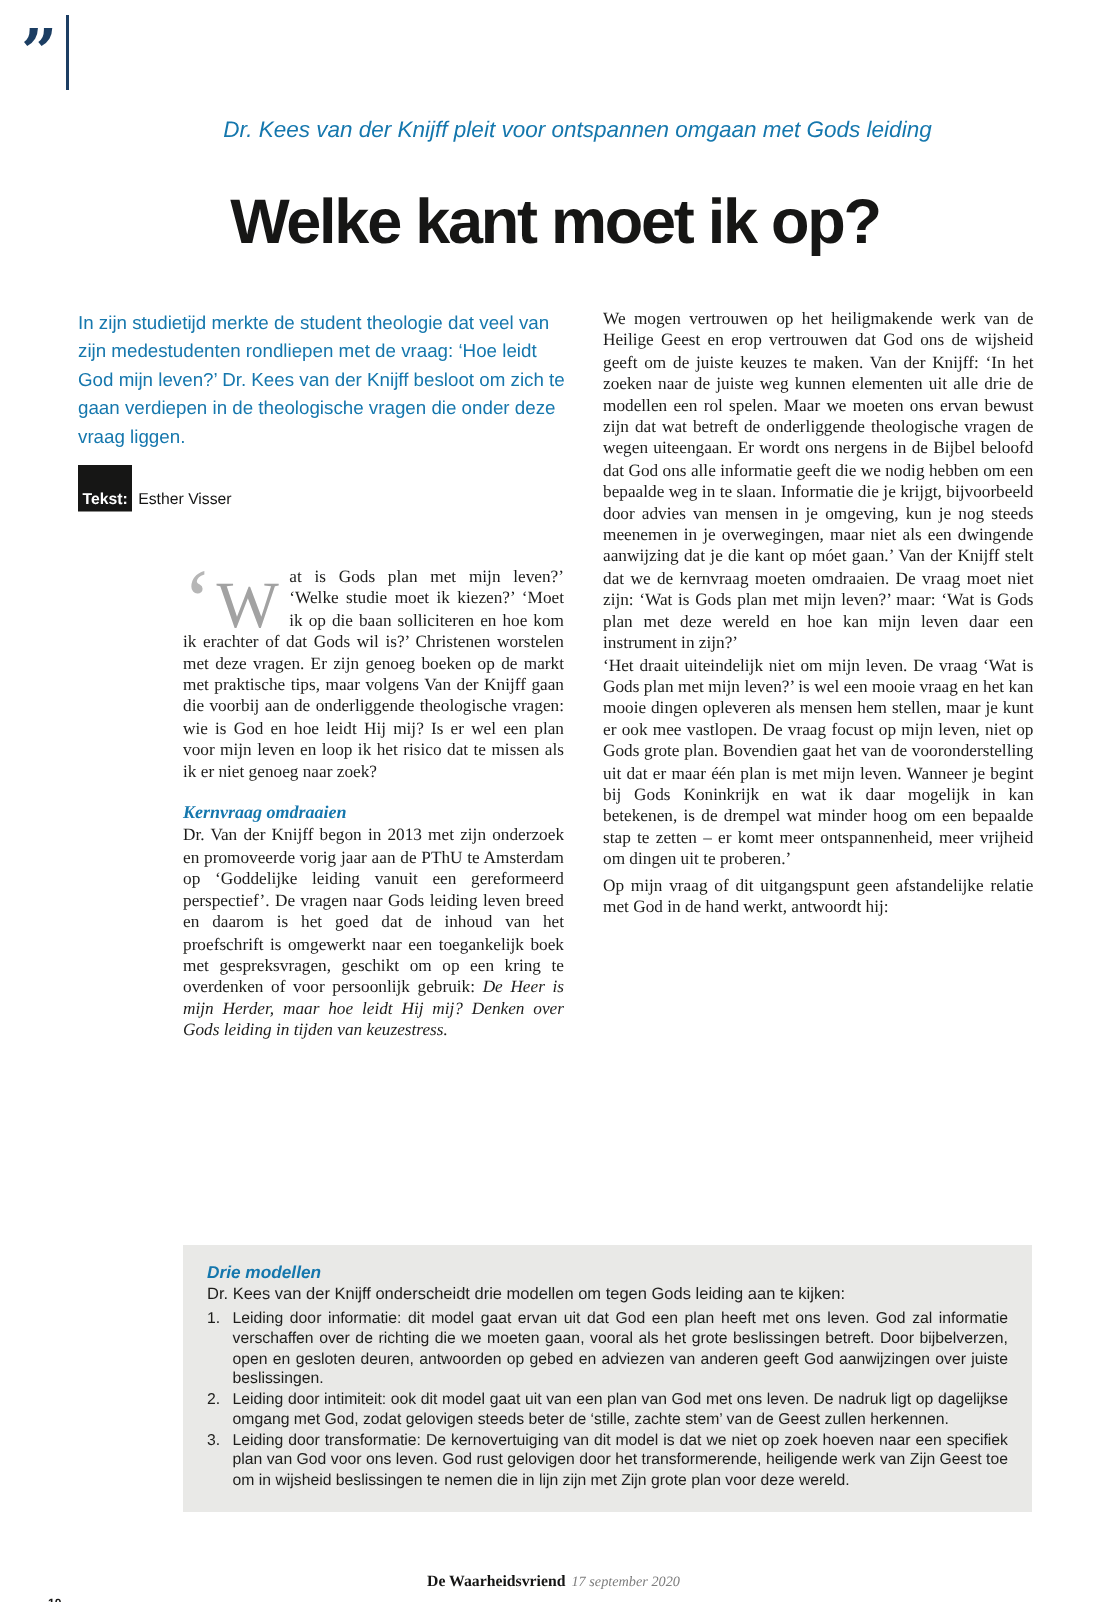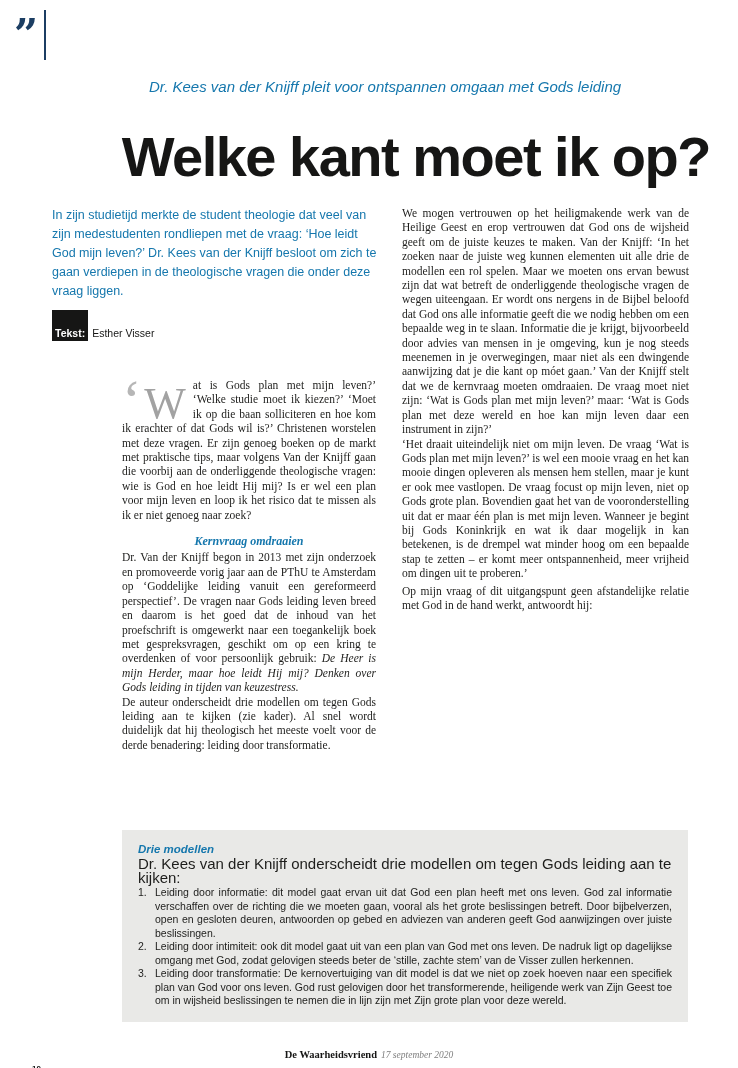--- a/index.html
+++ b/index.html
@@ -21,23 +21,23 @@
     width:2px; height:50px; background:#1c3e63;
   }
   .kicker {
     position:absolute; left:70px; top:78px; width:630px;
     text-align:center;
     font-family:"Liberation Sans", sans-serif;
     font-style:italic; font-size:15px; color:#1577ad;
   }
   .headline {
     position:absolute; left:30px; top:124px; width:680px;
-    text-align:right;
+    text-align:center;
     font-family:"Liberation Sans", sans-serif;
-    font-weight:700; font-size:56px; letter-spacing:-1.5px;
+    font-weight:700; font-size:42px; letter-spacing:-1.5px;
     color:#161615;
   }
   .intro {
     position:absolute; left:52px; top:206px; width:326px;
     font-family:"Liberation Sans", sans-serif;
     font-weight:400; font-size:12.5px; line-height:19px;
     color:#1577ad;
   }
   .byline {
     position:absolute; left:52px; top:327px;
@@ -50,36 +50,36 @@
   .body-text p { margin:0; }
   .col-left  { position:absolute; left:122px; top:378px; width:254px; }
   .col-right { position:absolute; left:402px; top:206px; width:287px; }
 
   .dropcap-wrap { float:left; height:42px; margin:1px 7px 0 0; white-space:nowrap; }
   .open-quote { font-size:58px; line-height:42px; color:#b6b6b6; vertical-align:top; }
   .dropcap    { font-size:44px; line-height:50px; color:#a2a2a2; margin-left:3px; vertical-align:top; }
 
   .h-blue {
     font-style:italic; font-weight:700; font-size:12px;
-    color:#1577ad; margin:12px 0 2px 0; text-align:center;
+    color:#1577ad; margin:12px 0 2px 0; text-align:left;
   }
   .h-black {
     font-style:italic; font-weight:700; font-size:11.5px; line-height:14.4px;
     color:#161615; margin:10px 0 3px 0; text-align:left;
   }
   .italic { font-style:italic; }
   .p-last { margin-top:3px !important; }
 
   .kader {
     position:absolute; left:122px; top:830px; width:566px; min-height:178px;
     background:#e9e9e7; padding:13px 16px 14px 16px;
     font-family:"Liberation Sans", sans-serif;
   }
   .kader-title { color:#1577ad; font-weight:700; font-style:italic; font-size:11.5px; margin-bottom:2px; }
-  .kader-intro { font-size:15px; line-height:13.5px; margin-bottom:2px; }
+  .kader-intro { font-size:11px; line-height:13.5px; margin-bottom:2px; }
   .kader-item  { display:flex; font-size:10.5px; line-height:13.5px; text-align:justify; hyphens:auto; }
   .kader-num   { width:17px; flex:none; }
   .kader-text  { flex:1; }
 
   .page-num {
     position:absolute; left:32px; top:1046px;
     font-family:"Liberation Sans", sans-serif; font-size:8px; font-weight:700; color:#161615;margin-top:18px;
   }
   .footer-center {
     position:absolute; left:0; top:1044px; width:738px; text-align:center;
@@ -102,39 +102,38 @@
   <div class="intro">In zijn studietijd merkte de student theologie dat veel van zijn medestudenten rondliepen met de vraag: ‘Hoe leidt God mijn leven?’ Dr. Kees van der Knijff besloot om zich te gaan verdiepen in de theologische vragen die onder deze vraag liggen.</div>
 
   <div class="byline">
     <span class="byline-label">Tekst:</span><span class="byline-name">Esther Visser</span>
   </div>
 
   <div class="col-left body-text">
     <p><span class="dropcap-wrap"><span class="open-quote">‘</span><span class="dropcap">W</span></span><span>at is Gods plan met mijn leven?’ ‘Welke studie moet ik kiezen?’ ‘Moet ik op die baan solliciteren en hoe kom ik erachter of dat Gods wil is?’ Christenen worstelen met deze vragen. Er zijn genoeg boeken op de markt met praktische tips, maar volgens Van der Knijff gaan die voorbij aan de onderliggende theologische vragen: wie is God en hoe leidt Hij mij? Is er wel een plan voor mijn leven en loop ik het risico dat te missen als ik er niet genoeg naar zoek?</span></p>
     <h2 class="h-blue">Kernvraag omdraaien</h2>
     <p><span>Dr. Van der Knijff begon in 2013 met zijn onderzoek en promoveerde vorig jaar aan de PThU te Amsterdam op ‘Goddelijke leiding vanuit een gereformeerd perspectief’. De vragen naar Gods leiding leven breed en daarom is het goed dat de inhoud van het proefschrift is omgewerkt naar een toegankelijk boek met gespreksvragen, geschikt om op een kring te overdenken of voor persoonlijk gebruik: </span><span class="italic">De Heer is mijn Herder, maar hoe leidt Hij mij? Denken over Gods leiding in tijden van keuzestress.</span></p>
-    <p>De auteur onderscheidt drie modellen om tegen Gods leiding aan te kijken (zie kader). Al snel wordt duidelijk dat hij theologisch het meeste voelt voor de derde benadering: leiding door transformatie.</p>
   </div>
 
   <div class="col-right body-text">
     <p>We mogen vertrouwen op het heiligmakende werk van de Heilige Geest en erop vertrouwen dat God ons de wijsheid geeft om de juiste keuzes te maken. Van der Knijff: ‘In het zoeken naar de juiste weg kunnen elementen uit alle drie de modellen een rol spelen. Maar we moeten ons ervan bewust zijn dat wat betreft de onderliggende theologische vragen de wegen uiteengaan. Er wordt ons nergens in de Bijbel beloofd dat God ons alle informatie geeft die we nodig hebben om een bepaalde weg in te slaan. Informatie die je krijgt, bijvoorbeeld door advies van mensen in je omgeving, kun je nog steeds meenemen in je overwegingen, maar niet als een dwingende aanwijzing dat je die kant op móet gaan.’ Van der Knijff stelt dat we de kernvraag moeten omdraaien. De vraag moet niet zijn: ‘Wat is Gods plan met mijn leven?’ maar: ‘Wat is Gods plan met deze wereld en hoe kan mijn leven daar een instrument in zijn?’</p>
     <p>‘Het draait uiteindelijk niet om mijn leven. De vraag ‘Wat is Gods plan met mijn leven?’ is wel een mooie vraag en het kan mooie dingen opleveren als mensen hem stellen, maar je kunt er ook mee vastlopen. De vraag focust op mijn leven, niet op Gods grote plan. Bovendien gaat het van de vooronderstelling uit dat er maar één plan is met mijn leven. Wanneer je begint bij Gods Koninkrijk en wat ik daar mogelijk in kan betekenen, is de drempel wat minder hoog om een bepaalde stap te zetten – er komt meer ontspannenheid, meer vrijheid om dingen uit te proberen.’</p>
     <p class="p-last">Op mijn vraag of dit uitgangspunt geen afstandelijke relatie met God in de hand werkt, antwoordt hij:</p>
   </div>
 
   <div class="kader">
     <div class="kader-title">Drie modellen</div>
     <div class="kader-intro">Dr. Kees van der Knijff onderscheidt drie modellen om tegen Gods leiding aan te kijken:</div>
     <div class="kader-item">
       <span class="kader-num">1.</span>
       <span class="kader-text">Leiding door informatie: dit model gaat ervan uit dat God een plan heeft met ons leven. God zal informatie verschaffen over de richting die we moeten gaan, vooral als het grote beslissingen betreft. Door bijbelverzen, open en gesloten deuren, antwoorden op gebed en adviezen van anderen geeft God aanwijzingen over juiste beslissingen.</span>
     </div>
     <div class="kader-item">
       <span class="kader-num">2.</span>
-      <span class="kader-text">Leiding door intimiteit: ook dit model gaat uit van een plan van God met ons leven. De nadruk ligt op dagelijkse omgang met God, zodat gelovigen steeds beter de ‘stille, zachte stem’ van de Visser zullen herkennen.</span>
+      <span class="kader-text">Leiding door intimiteit: ook dit model gaat uit van een plan van God met ons leven. De nadruk ligt op dagelijkse omgang met God, zodat gelovigen steeds beter de ‘stille, zachte stem’ van de Geest zullen herkennen.</span>
     </div>
     <div class="kader-item">
       <span class="kader-num">3.</span>
       <span class="kader-text">Leiding door transformatie: De kernovertuiging van dit model is dat we niet op zoek hoeven naar een specifiek plan van God voor ons leven. God rust gelovigen door het transformerende, heiligende werk van Zijn Geest toe om in wijsheid beslissingen te nemen die in lijn zijn met Zijn grote plan voor deze wereld.</span>
     </div>
   </div>
 
   <div class="page-num">10</div>
 
   <div class="footer-center">

